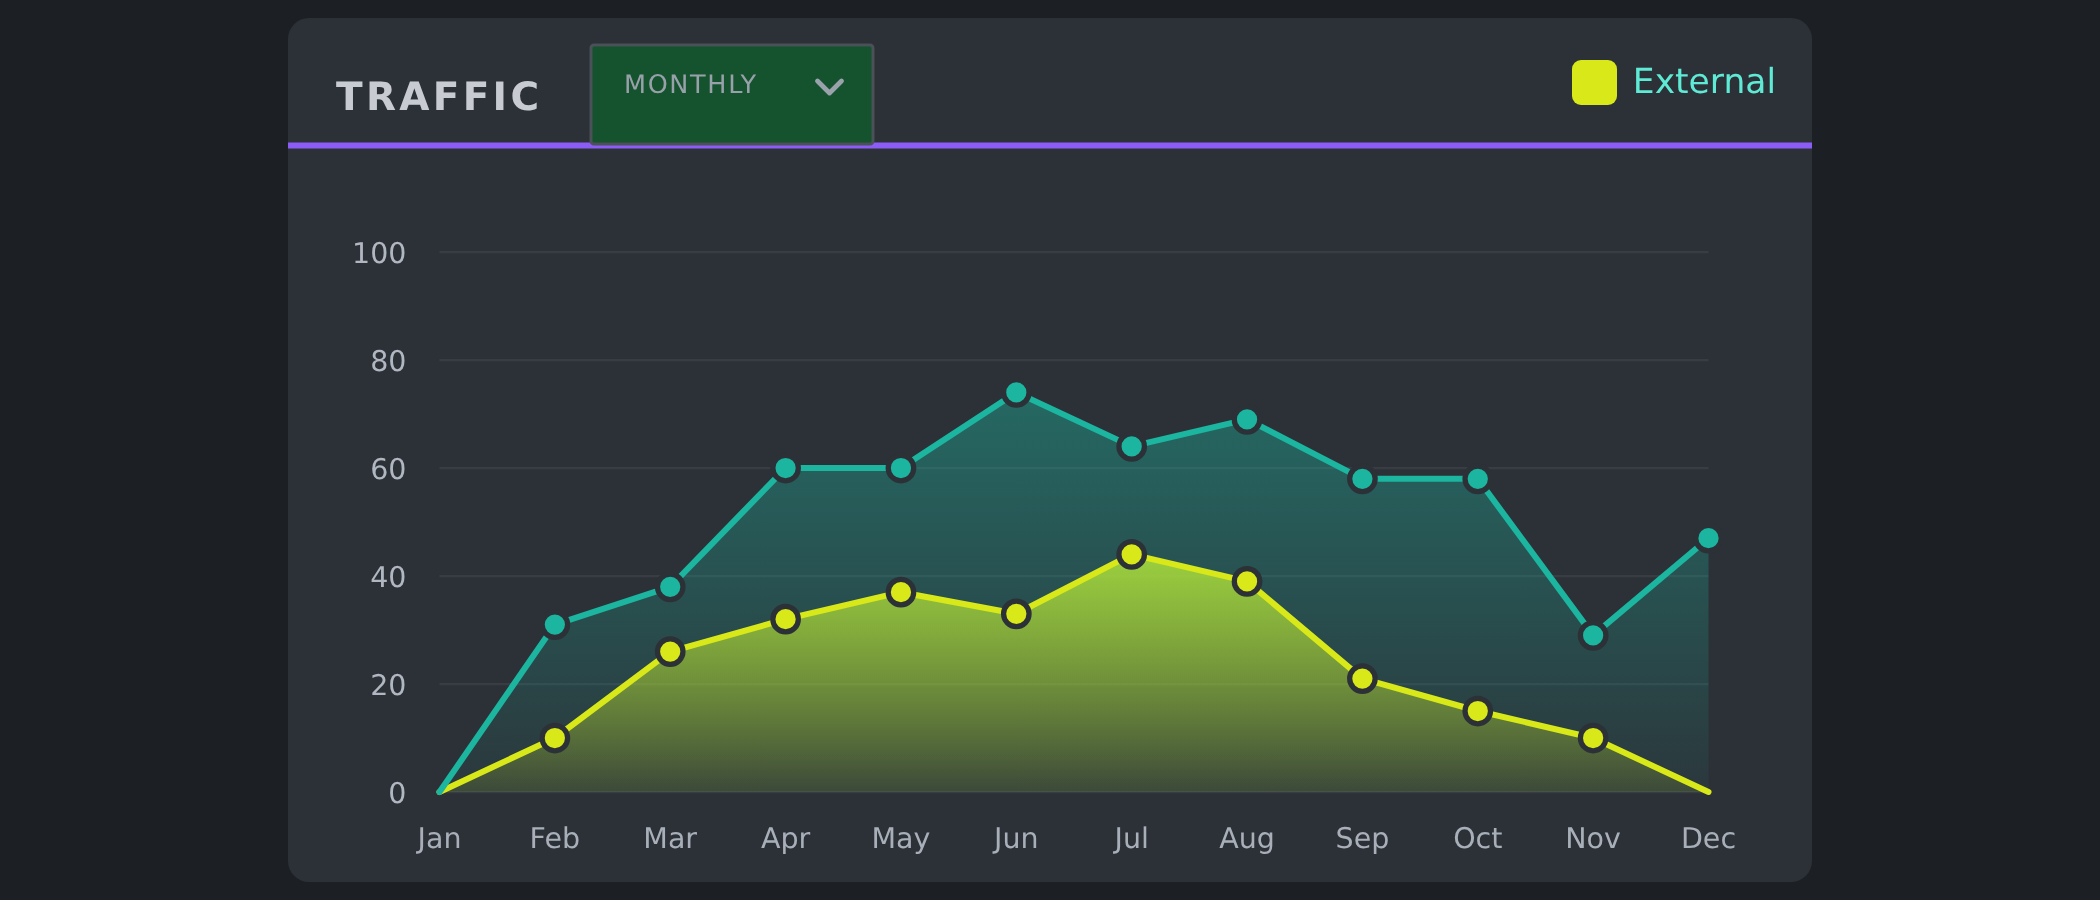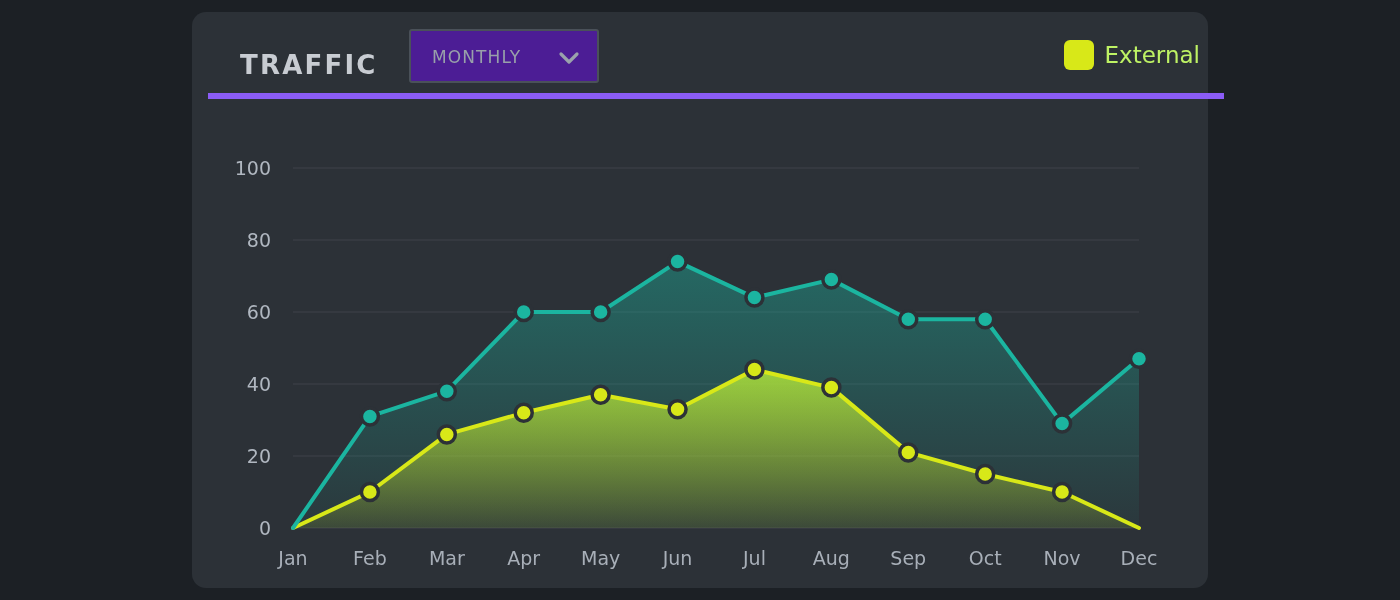--- a/index.html
+++ b/index.html
@@ -21,46 +21,46 @@
     width: 1016px;
     height: 576px;
     background: #2c3137;
     border-radius: 14px;
     box-sizing: border-box;
   }
 
   
   #panel-header {
     position: absolute;
-    left: 16px; top: 0;
+    left: 0; top: 0;
     width: 100%;
     height: 87px;
-    border-bottom: 6px solid #8b5cf6;
+    border-bottom: 4px solid #8b5cf6;
     box-sizing: border-box;
   }
 
   #chart-title {
     position: absolute;
     left: 32px;
     top: 38px;
     font-size: 26px;
     letter-spacing: 2.2px;
     font-weight: bold;
     color: #c8ccd2;
   }
 
   #range-select {
     position: absolute;
     left: 201px;
     top: 17px;
     width: 190px;
-    height: 54px;
+    height: 68px;
     border: 2px solid #4a5159;
     border-radius: 3px;
-    background: #4c1d95;
+    background: #14532d;
     box-sizing: border-box;
     cursor: pointer;
   }
   #range-select-value {
     position: absolute;
     left: 21px;
     top: 16px;
     font-size: 17px;
     letter-spacing: 1.1px;
     color: #98a0aa;
@@ -88,21 +88,21 @@
     gap: 11px;
   }
   .legend-swatch {
     width: 30px;
     height: 30px;
     border-radius: 6px;
     display: block;
   }
   .legend-label {
     font-size: 23px;
-    color: #bef264;
+    color: #5eead4;
   }
 
   
   #plot-wrap {
     position: absolute;
     left: 0;
     top: 87px;
     width: 1016px;
     height: 489px;
   }

